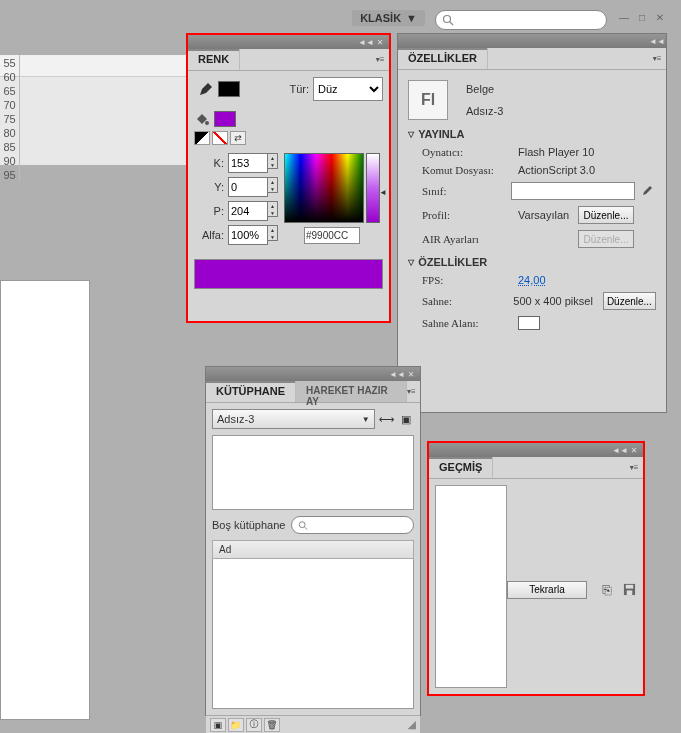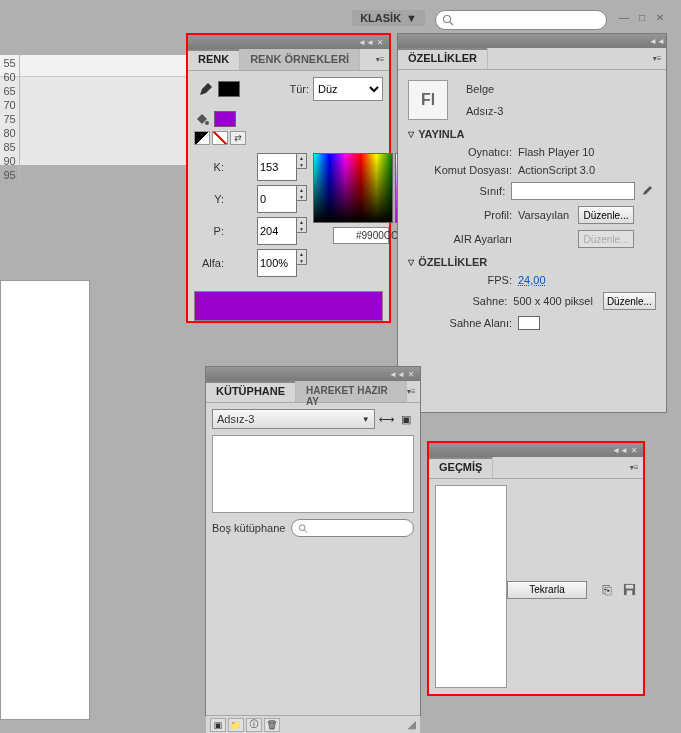--- a/index.html
+++ b/index.html
@@ -35,40 +35,40 @@
 .pencil-icon { display: inline-block; width: 16px; height: 16px; }
 .color-swatch { width: 22px; height: 16px; border: 1px solid #666; display: inline-block; }
 .tur-row { display: flex; align-items: center; justify-content: flex-end; gap: 4px; margin-bottom: 10px; }
 .tur-select { width: 70px; height: 24px; background: #fff; border: 1px solid #888; font-size: 11px; }
 .small-icons { display: flex; gap: 2px; margin: 4px 0; }
 .small-icon { width: 16px; height: 14px; border: 1px solid #999; background: #eee; cursor: pointer; display: flex; align-items: center; justify-content: center; font-size: 9px; }
 .color-inputs { display: flex; gap: 6px; margin-top: 8px; }
 .color-fields { display: flex; flex-direction: column; gap: 4px; }
 .color-field-row { display: flex; align-items: center; justify-content: flex-end; gap: 4px; }
 .color-field-row label { width: 30px; text-align: right; }
-.num-input { width: 40px; height: 28px; background: #fff; border: 1px solid #777; font-size: 11px; text-align: left; padding: 0 2px; margin-left: 29px; }
+.num-input { width: 40px; height: 20px; background: #fff; border: 1px solid #777; font-size: 11px; text-align: left; padding: 0 2px; }
 .num-input-wrap { display: flex; }
 .spinner { width: 10px; height: 16px; background: #ddd; border: 1px solid #777; border-left: none; display: flex; flex-direction: column; }
 .spinner div { flex: 1; font-size: 5px; display: flex; align-items: center; justify-content: center; }
 .color-picker-area { width: 80px; height: 70px; background: linear-gradient(to right, cyan, blue, magenta, red, yellow, green); position: relative; border: 1px solid #666; }
 .color-picker-area::after { content: ''; position: absolute; inset: 0; background: linear-gradient(to bottom, transparent, black); }
 .hue-strip { width: 14px; height: 70px; background: linear-gradient(to bottom, #fff, #c060f0, #9900cc); border: 1px solid #666; margin-left: 2px; position: relative; }
-.hex-display { background: #fff; border: 1px solid #888; padding: 2px 22px; font-size: 10px; text-align: left; margin-top: 4px; width: 56px; }
+.hex-display { background: #fff; border: 1px solid #888; padding: 2px 1px; font-size: 10px; text-align: left; margin-top: 4px; width: 56px; }
 .color-preview-bar { margin: 14px 0 0; height: 30px; background: #9900CC; border: 1px solid #888; }
 
 
 .ozellik-panel { top: 33px; right: 14px; width: 270px; height: 380px; border: 1px solid #7a7a7a; background: #d6d6d6; }
 .ozellik-body { padding: 10px; }
 .doc-icon-row { display: flex; align-items: center; gap: 18px; margin-bottom: 6px; }
 .doc-icon { width: 40px; height: 40px; border: 1px solid #999; background: #f5f5f5; display: flex; align-items: center; justify-content: center; font-size: 16px; font-weight: bold; color: #666; }
 .doc-info { display: flex; flex-direction: column; gap: 10px; }
 .section-header { font-weight: bold; color: #333; margin: 8px 0 6px; display: flex; align-items: center; gap: 4px; font-size: 11px; }
 .collapse-arrow { font-size: 8px; }
 .prop-row { display: flex; align-items: center; gap: 6px; margin: 6px 0 6px 14px; }
-.prop-row label { width: 90px; text-align: right; color: #333; }
+.prop-row label { width: 90px; text-align: left; color: #333; font-family: Liberation Serif, serif; }
 .prop-input { height: 18px; background: #fff; border: 1px solid #888; padding: 0 3px; }
 .edit-button { width: 56px; height: 18px; background: linear-gradient(#f8f8f8, #ddd); border: 1px solid #888; font-size: 10px; cursor: pointer; }
 .edit-button.disabled { color: #aaa; background: #e0e0e0; }
 .pencil-btn { width: 16px; height: 16px; display: inline-block; }
 .fps-val { color: #0056c4; text-decoration: underline dotted; cursor: pointer; }
 .stage-swatch { width: 22px; height: 14px; background: #fff; border: 1px solid #666; display: inline-block; }
 
 
 .kutuphane-panel { top: 366px; left: 205px; width: 216px; height: 350px; border: 1px solid #7a7a7a; }
 .kutuphane-body { padding: 6px; display: flex; flex-direction: column; gap: 6px; height: calc(100% - 36px); }
@@ -135,21 +135,20 @@
 
 <div class="stage"></div>
 
 <div class="panel renk-panel">
   <div class="panel-header">
     <span class="panel-header-icon">◄◄</span>
     <span class="panel-header-icon">✕</span>
   </div>
   <div class="panel-tabs">
     <div class="panel-tab active">RENK</div>
-    <div class="panel-tab inactive">RENK ÖRNEKLERİ</div>
     <div style="flex:1"></div>
     <span class="panel-header-icon" style="color:#555;align-self:center;margin-right:4px">▾≡</span>
   </div>
   <div class="renk-body">
     <div class="tur-row">
       <span class="pencil-icon" style="position:absolute;left:10px">
         <svg width="16" height="16" viewBox="0 0 16 16">
             <path d="M2 14 L4 8 L10 2 L14 6 L8 12 L2 14 Z" fill="#333"></path>
           </svg>
       </span>
@@ -322,20 +321,24 @@
     <div class="lib-preview"></div>
     <div class="lib-search-row">
       <span>Boş kütüphane</span>
       <div class="lib-search">
         <svg width="11" height="11" viewBox="0 0 12 12">
             <circle cx="5" cy="5" r="3.5" fill="none" stroke="#888" stroke-width="1.2"></circle>
             <line x1="8" y1="8" x2="11" y2="11" stroke="#888" stroke-width="1.2"></line>
           </svg>
         <input type="text" placeholder="" style="">
       </div>
+    </div>
+    <div>
+      <div class="lib-list-header">Ad</div>
+      <div class="lib-list" style="height:150px"></div>
     </div>
   </div>
   <div class="lib-footer">
     <span class="small-btn">▣</span>
     <span class="small-btn">📁</span>
     <span class="small-btn">ⓘ</span>
     <span class="small-btn">🗑</span>
     <span style="flex:1"></span>
     <span style="color:#888">◢</span>
   </div>

